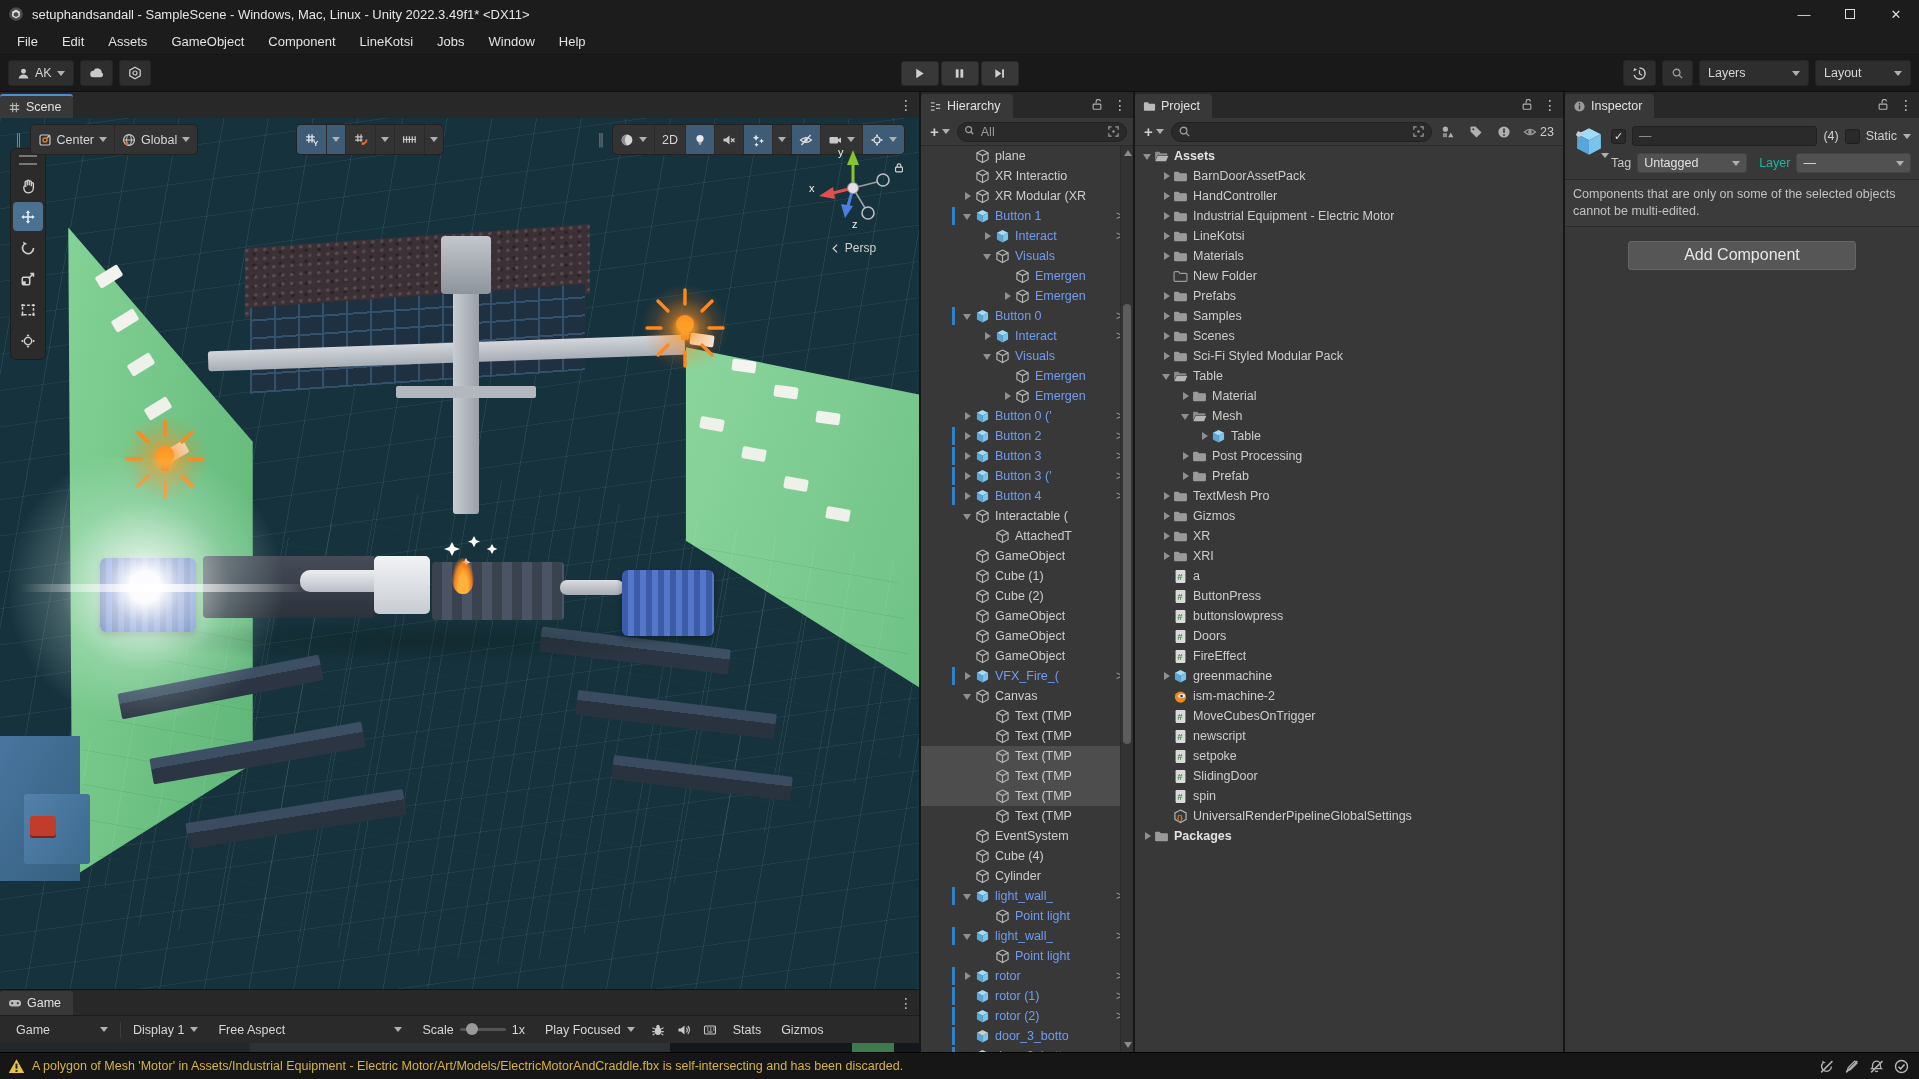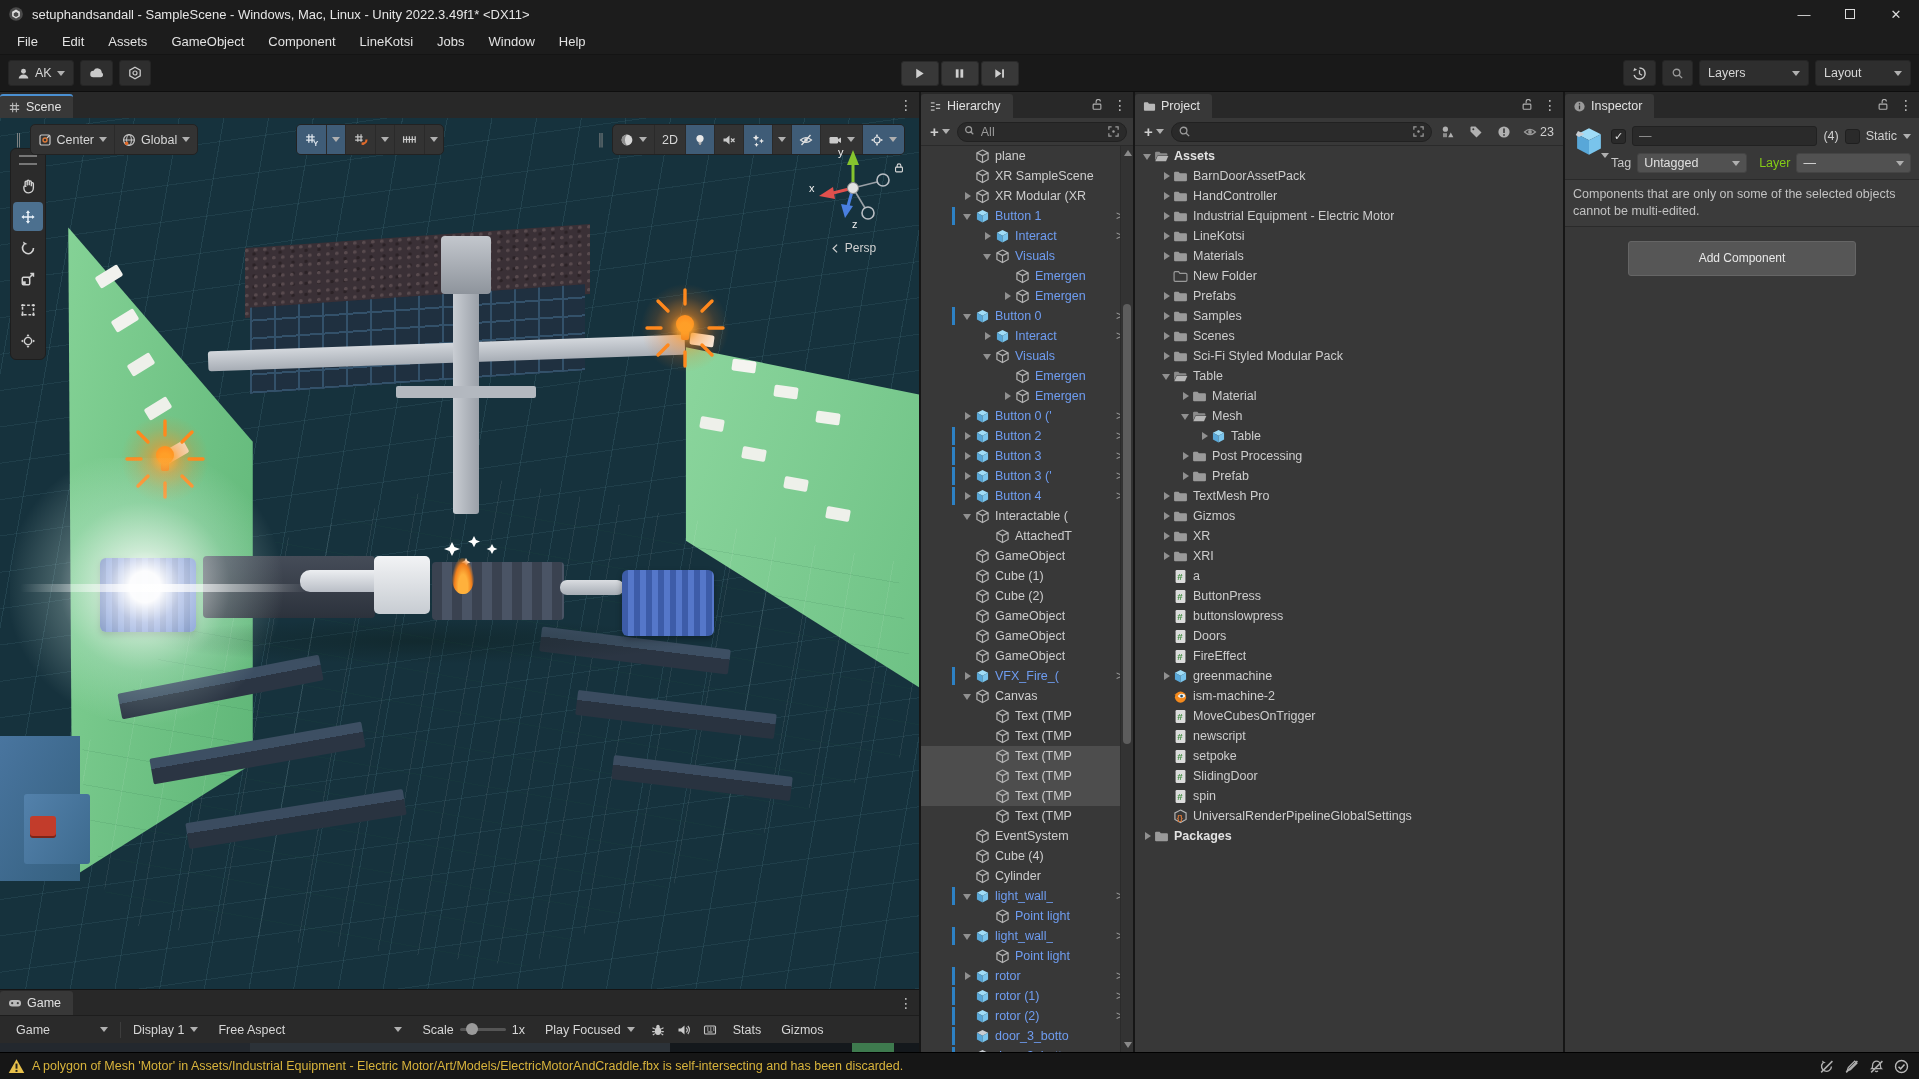--- a/index.html
+++ b/index.html
@@ -91,21 +91,21 @@
   .vscroll .thumb{position:absolute;left:2px;width:8px;border-radius:4px;background:#5d5d5d}
 
   
   .insp-body{flex:1;background:#383838;display:flex;flex-direction:column}
   .insp-head{padding:8px 8px 6px;display:flex;align-items:flex-start;gap:6px}
   .insp-rows{flex:1}
   .checkbox{width:15px;height:15px;background:#2a2a2a;border:1px solid #1f1f1f;border-radius:3px;display:flex;align-items:center;justify-content:center;color:#e0e0e0;font-size:11px}
   .namefield{flex:1;height:20px;background:#2a2a2a;border:1px solid #212121;border-radius:3px;display:flex;align-items:center;padding:0 6px;color:#9a9a9a}
   .dropdown{height:20px;background:#515151;border:1px solid #444;border-radius:3px;display:flex;align-items:center;justify-content:space-between;padding:0 6px;color:#e0e0e0;gap:18px}
   .insp-msg{border-top:1px solid #2a2a2a;border-bottom:1px solid #2a2a2a;padding:6px 8px;color:#c2c2c2;line-height:1.35;background:#3b3b3b}
-  .addcomp{margin:14px auto;width:228px;height:35px;background:#565656;border:1px solid #656565;border-radius:3px;color:#e8e8e8;display:flex;align-items:center;justify-content:center;font-size:12px}
+  .addcomp{margin:14px auto;width:228px;height:29px;background:#565656;border:1px solid #656565;border-radius:3px;color:#e8e8e8;display:flex;align-items:center;justify-content:center;font-size:16px}
 
   
   .statusbar{height:27px;background:#161616;border-top:1px solid #000;display:flex;align-items:center;padding:0 8px;gap:7px;flex:0 0 27px}
   .status-msg{color:#d9b43c;font-size:12.5px;white-space:nowrap;overflow:hidden;flex:1}
   .status-icons{display:flex;align-items:center;gap:10px;margin-right:2px}
 </style>
 </head>
 <body>
 
 <div class="app">
@@ -704,21 +704,21 @@
           </div>
           <div class="h-row">
             <span class="h-indent" style="width: 40px;"></span>
             <span class="expander none"></span>
             <span class="obj-icon">
               <svg width="15" height="15" viewBox="0 0 14 14" style="display:block">
                 <path d="M7 1 12.2 3.6V9.8L7 12.6 1.8 9.8V3.6Z" fill="none" stroke="#b4b4b4" stroke-width="1.1"></path>
                 <path d="M1.8 3.6 7 6.2 12.2 3.6M7 6.2V12.4" fill="none" stroke="#b4b4b4" stroke-width="1.1"></path>
               </svg>
             </span>
-            <span class="h-label">XR SampleScene</span>
+            <span class="h-label">XR Interactio</span>
           </div>
           <div class="h-row">
             <span class="h-indent" style="width: 40px;"></span>
             <span class="expander closed"></span>
             <span class="obj-icon">
               <svg width="15" height="15" viewBox="0 0 14 14" style="display:block">
                 <path d="M7 1 12.2 3.6V9.8L7 12.6 1.8 9.8V3.6Z" fill="none" stroke="#b4b4b4" stroke-width="1.1"></path>
                 <path d="M1.8 3.6 7 6.2 12.2 3.6M7 6.2V12.4" fill="none" stroke="#b4b4b4" stroke-width="1.1"></path>
               </svg>
             </span>
@@ -1745,21 +1745,21 @@
               <span class="checkbox"></span>
               <span>Static</span>
               <span class="caret"></span>
             </div>
             <div style="display:flex;align-items:center;gap:6px;margin-top:7px">
               <span style="color:#c8c8c8">Tag</span>
               <span class="dropdown" style="width:110px">
                   <span>Untagged</span>
                   <span class="caret"></span>
                 </span>
-              <span style="color:#84cc16;margin-left:6px">Layer</span>
+              <span style="color:#14b8a6;margin-left:6px">Layer</span>
               <span class="dropdown" style="flex:1">
                   <span>—</span>
                   <span class="caret"></span>
                 </span>
             </div>
           </div>
         </div>
         <div class="insp-msg">Components that are only on some of the selected objects cannot be multi-edited.</div>
         <div class="addcomp">Add Component</div>
         <div class="insp-rows"></div>

